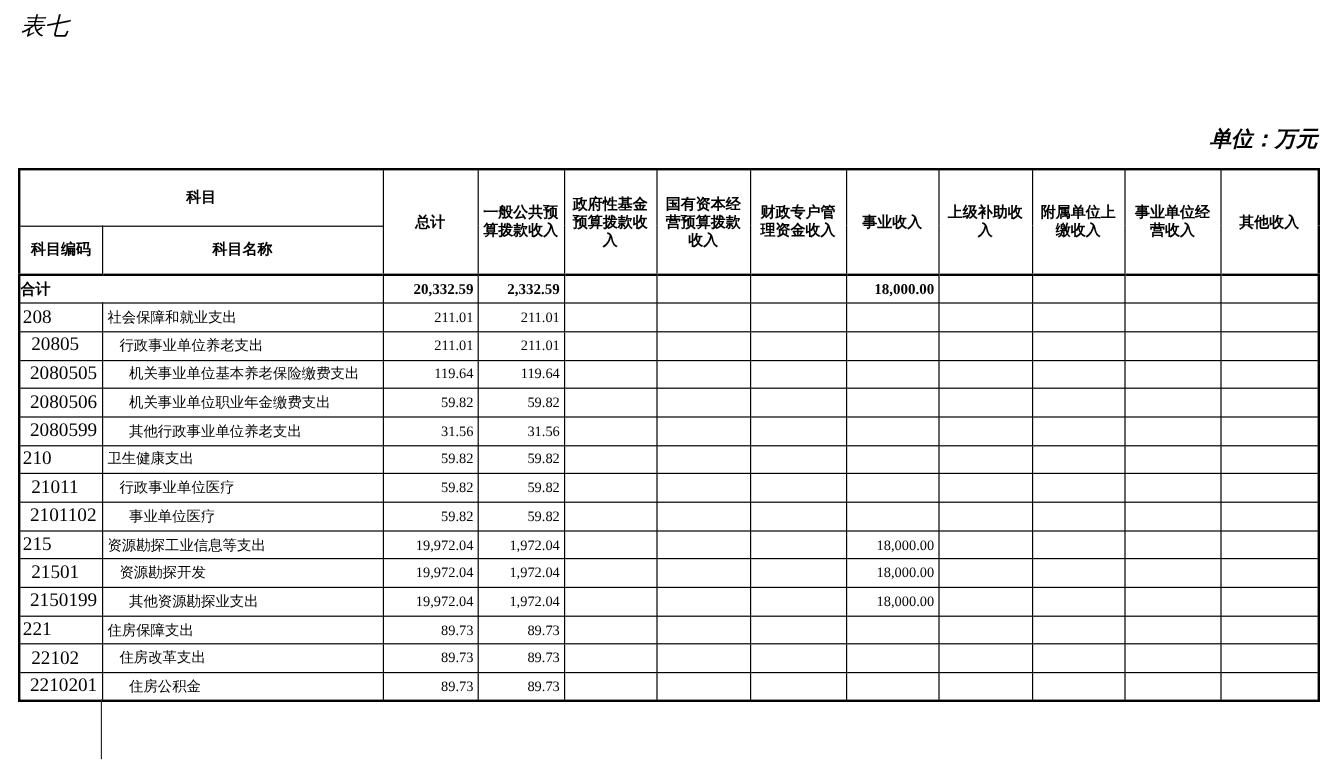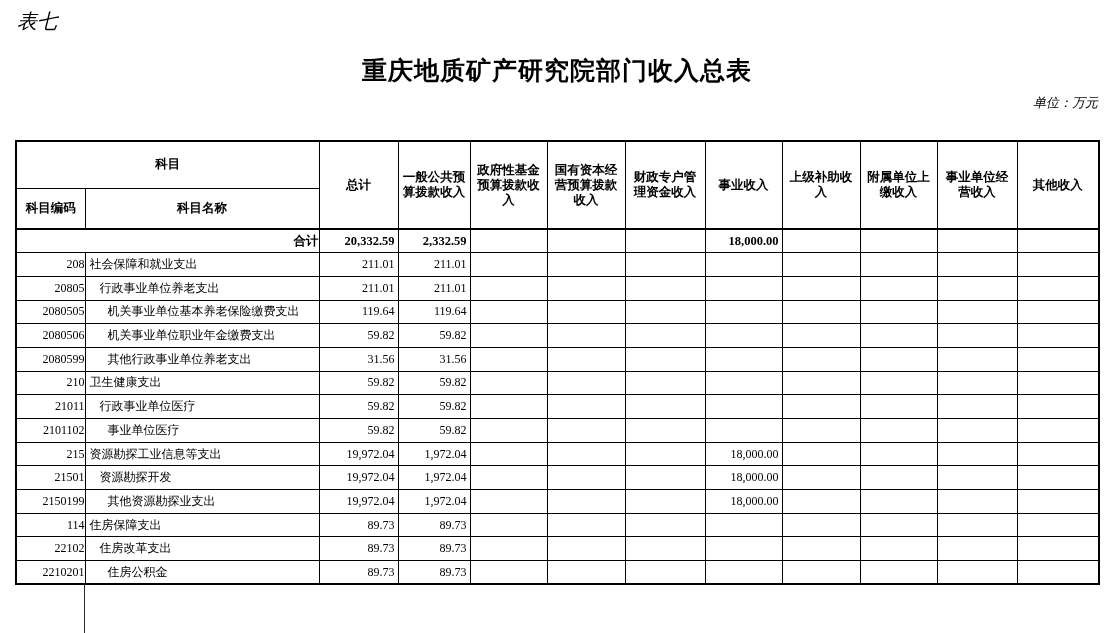--- a/index.html
+++ b/index.html
@@ -3,56 +3,55 @@
 <meta charset="utf-8">
 <style>
   * { margin:0; padding:0; box-sizing:border-box; }
   html,body { width:1114px; height:633px; background:#ffffff; color:#000;
               font-family:"Liberation Serif","DejaVu Serif",serif; }
   .page { position:relative; width:1114px; height:633px; background:#fff; overflow:hidden; }
 
   .sheet-label { position:absolute; left:17px; top:8px; font-size:20px; font-style:italic; }
   .doc-title  { position:absolute; top:54px; left:0; width:100%; text-align:center;
                 font-size:25px; font-weight:bold; letter-spacing:1px; }
-  .unit-note  { position:absolute; top:94px; right:16px; font-size:13px; font-style:italic; }
+  .unit-note  { position:absolute; top:104px; right:16px; font-size:18px; font-style:italic;font-weight:bold; }
 
   table.income { position:absolute; left:15px; top:140px; width:1083px;
                  border-collapse:collapse; table-layout:fixed; border:2px solid #000; }
   th, td { border:1px solid #000; overflow:hidden; }
 
   thead th { font-family:"Liberation Sans","DejaVu Sans",sans-serif; font-weight:bold;
              font-size:12.5px; line-height:15px; text-align:center; vertical-align:middle;
              padding:0 3px; }
   tr.h1 { height:47px; }
   tr.h2 { height:41px; }
   .h2 th, th.vcol { border-bottom:2px solid #000; }
 
   tbody tr { height:23.7px; }
   tbody td { font-size:12px; vertical-align:middle; }
-  td.code { text-align:right; padding-left:2px;  font-size:12px; }
+  td.code { text-align:left; padding-left:2px;  font-size:16px; }
   td.name { text-align:left; padding-left:4px; }
   tr.lv2 td.code { padding-left:9px; }  tr.lv2 td.name { padding-left:14px; }
   tr.lv3 td.code { padding-left:8px; } tr.lv3 td.name { padding-left:22px; }
   td.num { text-align:right; padding-right:3px; white-space:nowrap; }
 
   tr.total-row td { font-weight:bold; font-size:12.5px; }
-  td.total-label { text-align:right;
+  td.total-label { text-align:left;
                    font-family:"Liberation Sans","DejaVu Sans",sans-serif; }
 
   .continuation-line { position:absolute; left:84px; top:583px; width:1px; height:50px;
                        background:#2a2a2a; }
 </style>
 </head>
 <body>
 
 <div class="page">
 
   <div class="sheet-label">表七</div>
 
-  <div class="doc-title">重庆地质矿产研究院部门收入总表</div>
 
   <div class="unit-note">单位：万元</div>
 
   <table class="income">
     <colgroup>
       <col style="width:69px">
         <col style="width:234px">
         <col style="width:79px">
       <col style="width:72px">
         <col style="width:77px">
@@ -245,21 +244,21 @@
           <td class="num"></td>
           <td class="num"></td>
           <td class="num"></td>
           <td class="num">18,000.00</td>
           <td class="num"></td>
           <td class="num"></td>
           <td class="num"></td>
           <td class="num"></td>
         </tr>
         <tr class="data-row lv1">
-          <td class="code">114</td>
+          <td class="code">221</td>
           <td class="name">住房保障支出</td>
           <td class="num">89.73</td>
           <td class="num">89.73</td>
           <td class="num"></td>
           <td class="num"></td>
           <td class="num"></td>
           <td class="num"></td>
           <td class="num"></td>
           <td class="num"></td>
           <td class="num"></td>

